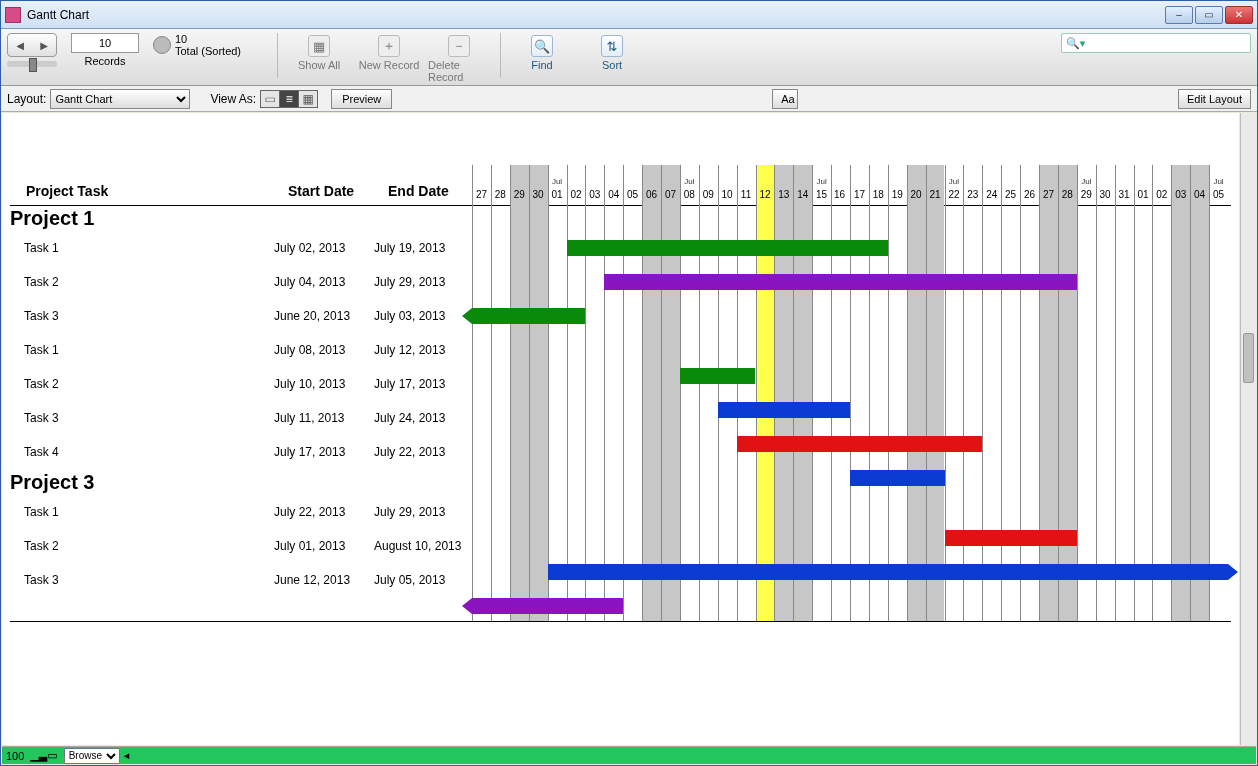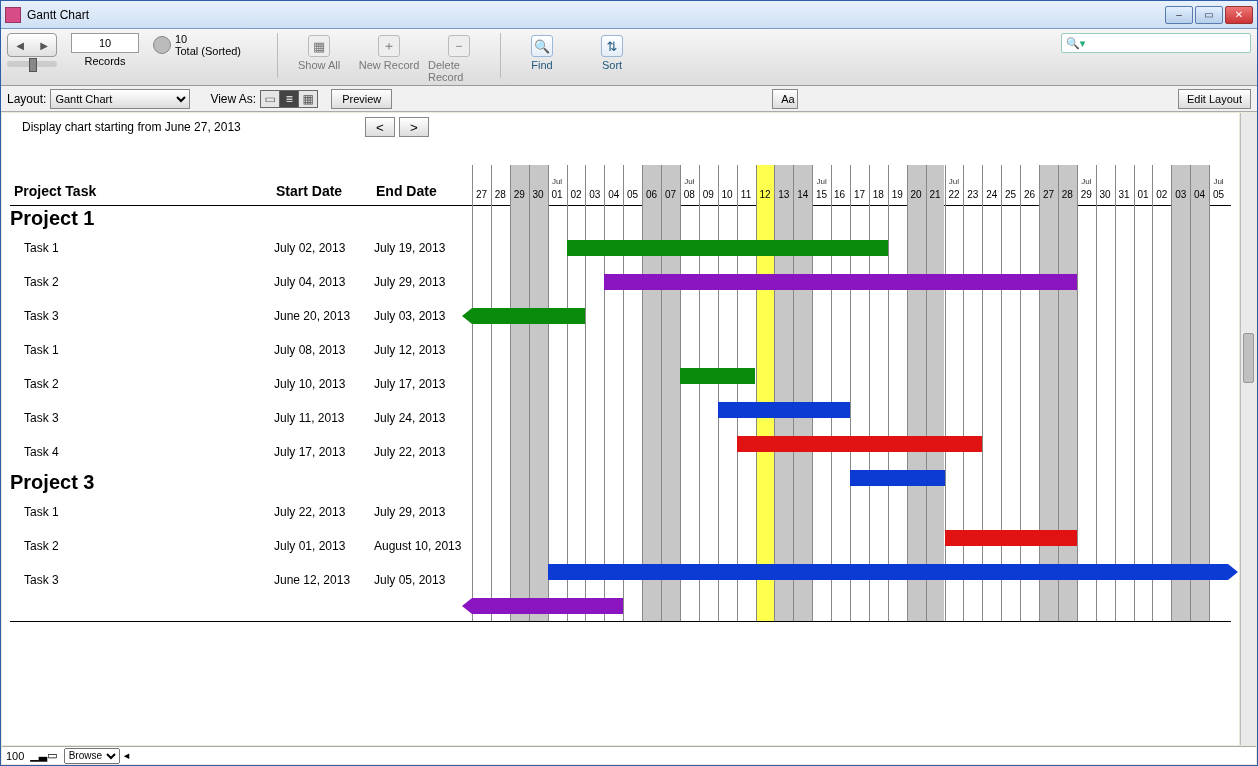--- a/index.html
+++ b/index.html
@@ -85,21 +85,21 @@
   .edit-btn { }
   
   .worksheet { position:absolute; left:1px; right:18px;
                top:112px; bottom:20px;
                background:#fff; overflow:hidden; }
   .filterrow { height:28px; display:flex; align-items:center;
                padding-left:20px; font-size:12px; }
   .fsmall { width:30px; height:20px; border:1px solid #888;
             background:linear-gradient(#fff,#ddd); margin-left:4px; }
   
-  .hdr { position:absolute; left:12px; top:70px; width:458px;
+  .hdr { position:absolute; left:24px; top:70px; width:458px;
          display:flex; font-weight:bold; font-size:14px; }
   .hdr span:nth-child(1){ width:262px; }
   .hdr span:nth-child(2){ width:100px; }
   .hdr span:nth-child(3){ width:96px; }
   .hrule { position:absolute; left:8px; right:8px; top:92px;
            height:1px; background:#000; }
   .hrule.bot { top:508px; }
   
   .grid { position:absolute; left:470px; top:52px;
           width:756px; height:456px; }
@@ -129,21 +129,21 @@
       border-bottom:8px solid transparent; }
   .bar.left-arrow::before { left:-10px; border-right:10px solid var(--c); }
   .bar.right-arrow::after { right:-10px; border-left:10px solid var(--c); }
   
   .c-green  { --c:#0a8a0a; background:#0a8a0a; }
   .c-purple { --c:#8a14bf; background:#8a14bf; }
   .c-blue   { --c:#0b3bd2; background:#0b3bd2; }
   .c-red    { --c:#e11212; background:#e11212; }
   
   .status { position:absolute; left:1px; right:1px; bottom:1px;
-            height:18px; background:#ffffff;
+            height:18px; background:#22c55e;
             border-top:1px solid #aaa;
             display:flex; align-items:center; padding:0 4px;
             font-size:11px; }
   .status .zoom { margin-right:6px; }
   .status select { height:16px; font-size:10px; }
   
   .vscroll { position:absolute; right:1px; top:112px; bottom:20px;
              width:16px; background:#eaeaea;
              border-left:1px solid #bbb; }
   .vscroll .thumb { position:absolute; left:2px; right:2px;
@@ -221,26 +221,20 @@
     <label>View As:</label>
     <span class="va-btn off">▭</span>
     <span class="va-btn">≡</span>
     <span class="va-btn off">▦</span>
     <button class="preview-btn">Preview</button>
     <button class="aa-btn">Aa</button>
     <button class="edit-btn">Edit Layout</button>
   </div>
 
   <div class="worksheet">
-    <div class="filterrow">
-      <span>Display chart starting from June 27, 2013</span>
-      <span style="width:120px"></span>
-      <button class="fsmall">&lt;</button>
-      <button class="fsmall">&gt;</button>
-    </div>
 
     <div class="hdr">
       <span>Project Task</span>
       <span>Start Date</span>
       <span>End Date</span>
     </div>
     <div class="hrule"></div>
 
     <div class="grid" id="grid">
         <div class="dcol" style="left: 0px;"></div>

